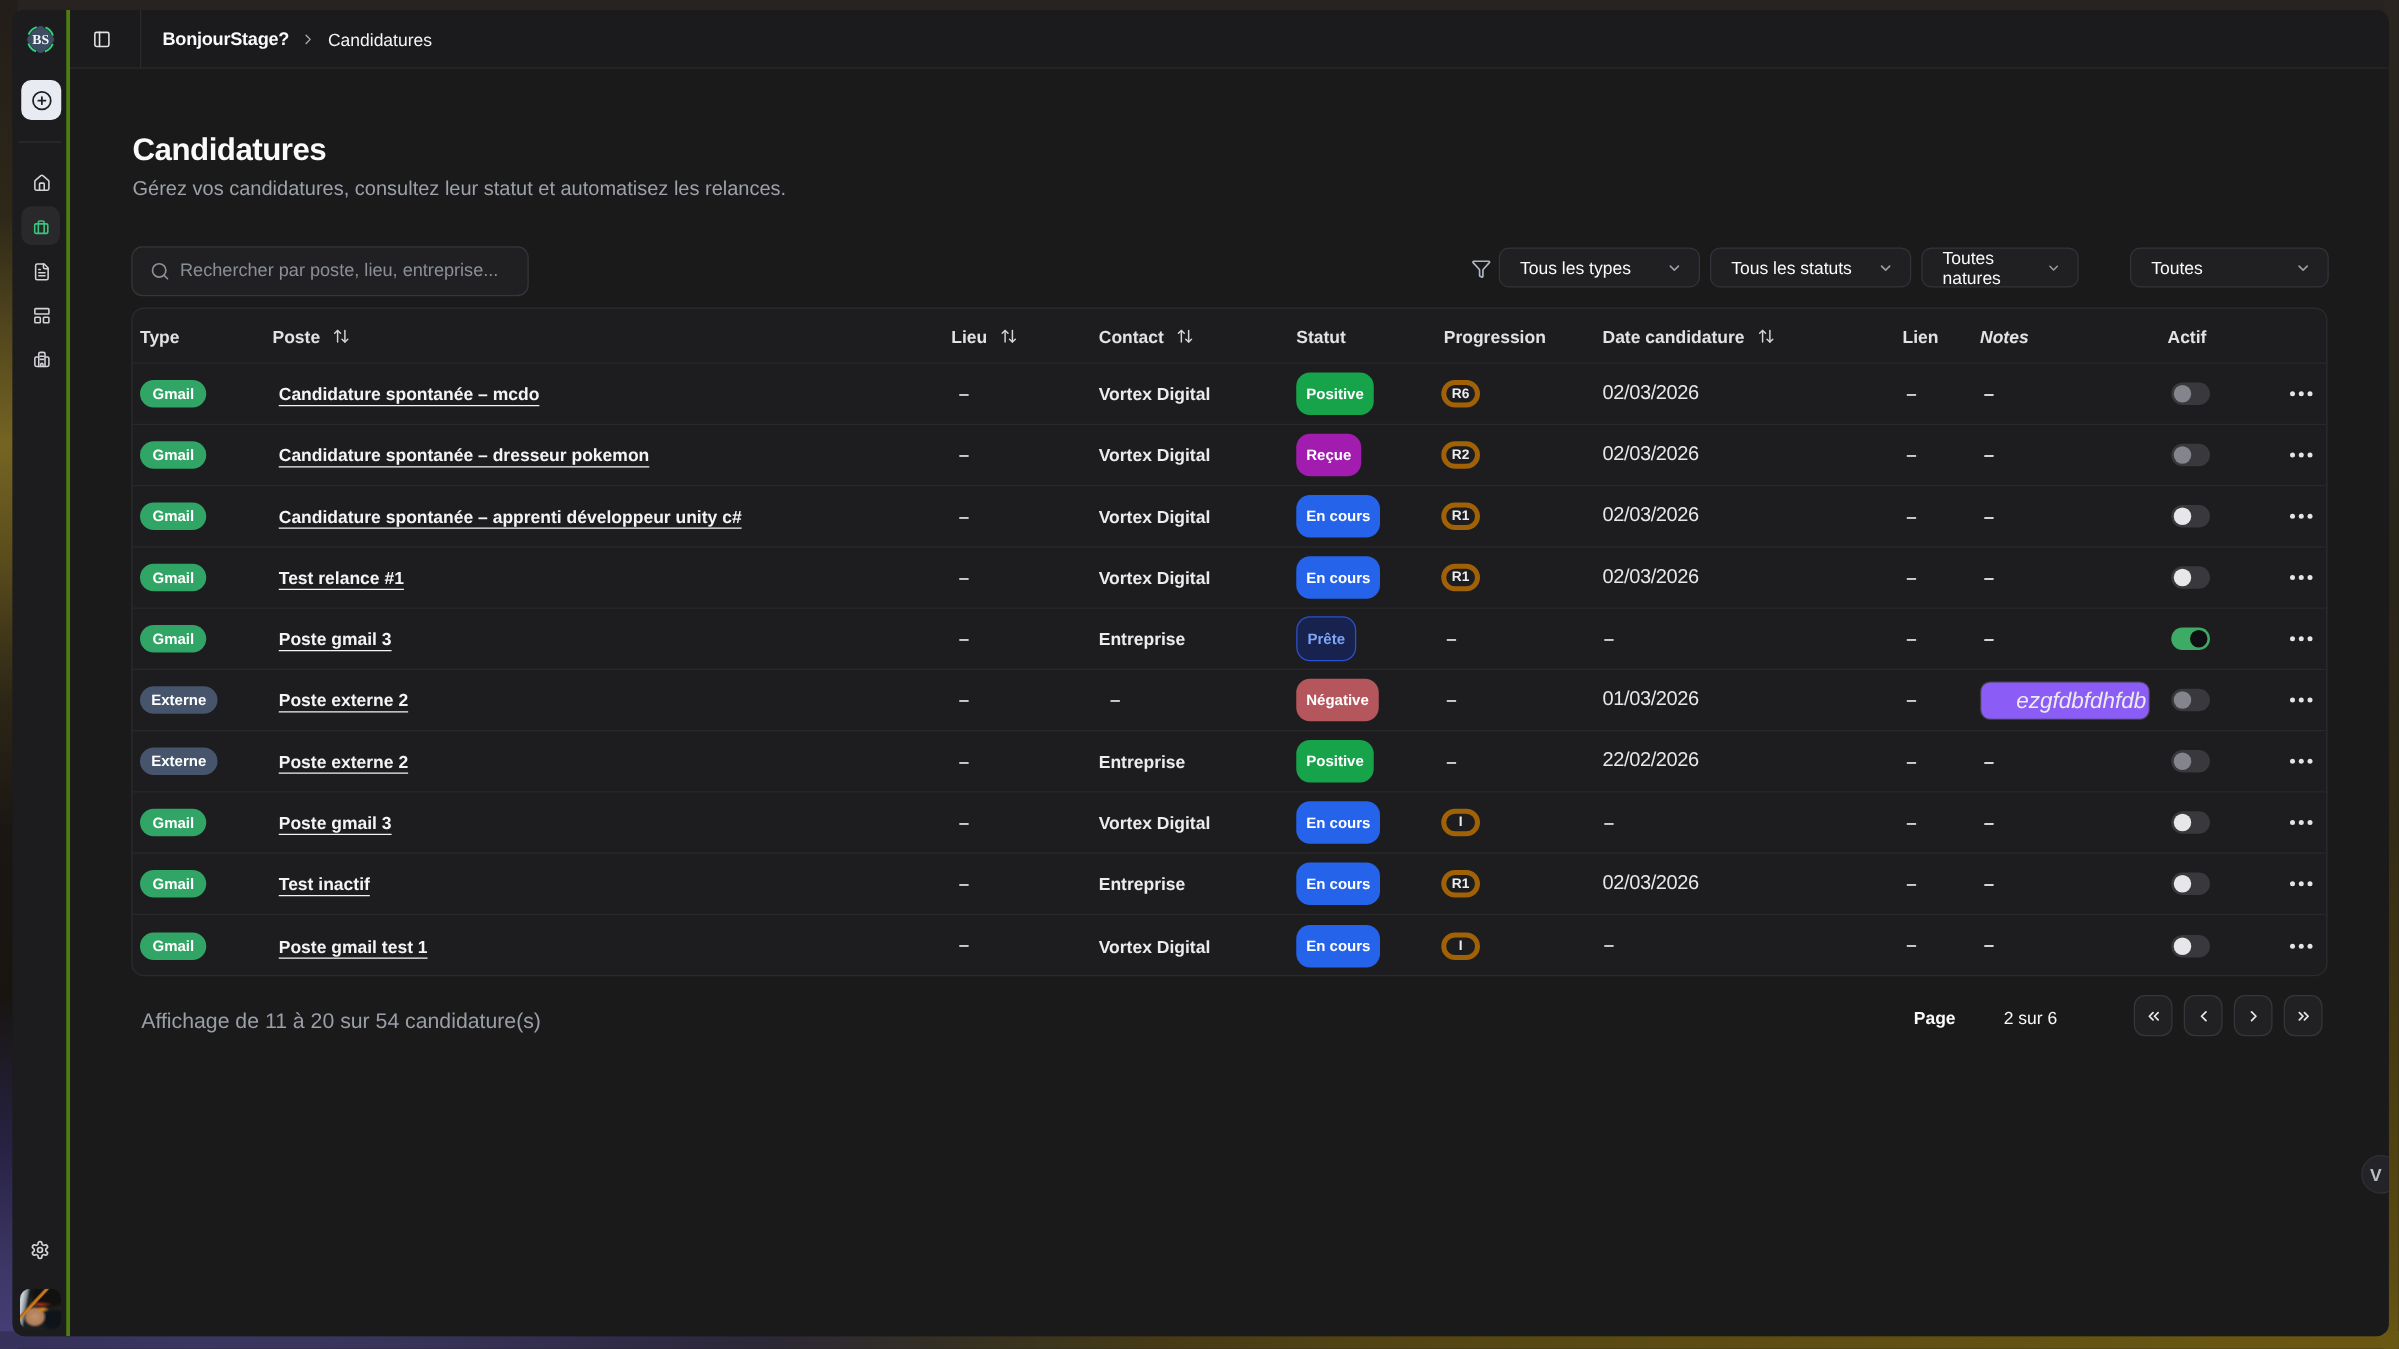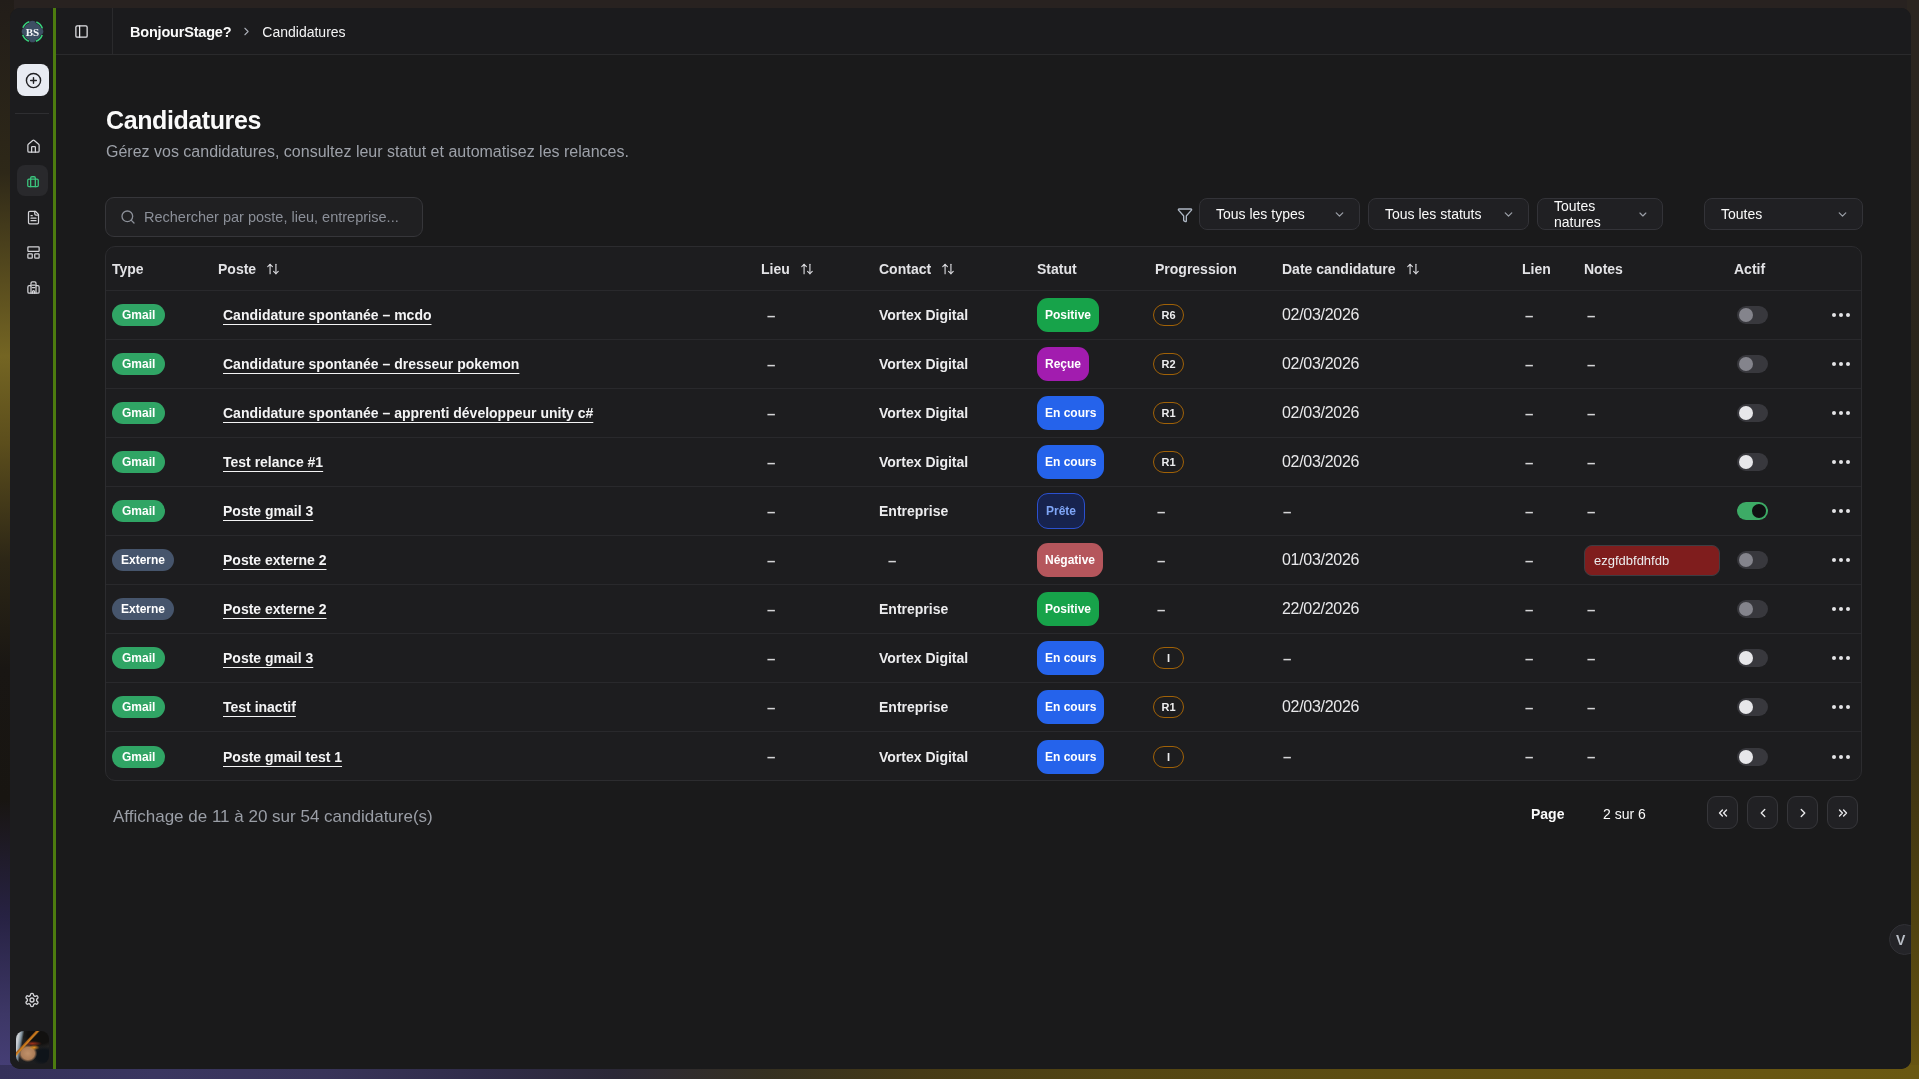--- a/index.html
+++ b/index.html
@@ -48,43 +48,43 @@
 .sub { position:absolute; left:50px; top:88px; font-size:16px; color:#9da1a9; }
 .search { position:absolute; left:49px; top:142px; width:318px; height:40px; background:#202022; border:1px solid #36363a; border-radius:9px; display:flex; align-items:center; padding-left:14px; gap:8px; }
 .search span { color:#8b8f98; font-size:14.5px; }
 .funnel { position:absolute; left:1121px; top:152px; }
 .dd { position:absolute; top:143px; height:32px; background:#202023; border:1px solid #333338; border-radius:8px; display:flex; align-items:center; justify-content:space-between; padding:0 13px 0 16px; color:#fafafa; font-size:14px; }
 
 .card { position:absolute; left:49px; top:191px; width:1757px; height:535px; background:#1d1d1f; border:1px solid #2c2c2f; border-radius:10px; overflow:hidden; }
 .trow { display:flex; align-items:center; height:49px; border-bottom:1px solid #29292c; }
 .thead { display:flex; align-items:center; height:44px; border-bottom:1px solid #29292c; color:#e2e2e5; font-size:14px; font-weight:bold; }
 .trow:last-child { border-bottom:none; }
-.c1{width:104px; padding-left:6px !important;} .c2{width:543px;} .c3{width:118px;} .c4{width:158px;} .c5{width:118px;} .c6{width:127px;} .c7{width:240px;} .c8{width:62px;} .c9{width:150px;} .c10{width:75px;} .c11{width:62px;}
+.c1{width:104px; padding-left:6px !important;} .c2{width:543px;} .c3{width:118px;} .c4{width:158px;} .c5{width:118px;} .c6{width:127px;} .c7{width:240px;} .c8{width:62px;} .c9{width:150px;font-style:italic;} .c10{width:75px;} .c11{width:62px;}
 .cell { padding-left:8px; display:flex; align-items:center; gap:9px; flex-shrink:0; }
 .pname { color:#f4f4f5; font-size:14px; font-weight:bold; text-decoration:underline; text-underline-offset:4px; text-decoration-thickness:1px; }
 .contact { color:#ececee; font-size:14px; font-weight:bold; }
 .dte { color:#e8e8ea; font-size:16px; letter-spacing:-0.3px; }
 .dash { color:#d4d4d6; font-size:15px; font-weight:bold; padding-left:6px; }
 .badge { display:inline-flex; align-items:center; justify-content:center; height:22px; border-radius:11px; color:#fff; font-size:12px; font-weight:bold; padding:17px 8px; }
 .b-gmail{ background:#30a565; padding:0 10px; }
 .b-ext{ background:#46556c; padding:0 9px; }
 .b-pos{ background:#17a34a; }
 .b-rec{ background:#a21caf; }
 .b-enc{ background:#2563eb; }
 .b-neg{ background:#b5565c; }
 .b-prete{ background:#17234e; border:1.5px solid #2b50cf; color:#7fa5f6; height:22px; }
-.prog { margin-left:-2px; display:inline-flex; align-items:center; justify-content:center; width:31px; height:22px; border:1px solid #a16207; border-radius:11px; color:#ececee; font-size:11px; font-weight:bold; }
+.prog { margin-left:-2px; display:inline-flex; align-items:center; justify-content:center; width:31px; height:22px; border:4px solid #a16207; border-radius:11px; color:#ececee; font-size:11px; font-weight:bold; }
 .toggle { position:relative; width:31px; height:18px; border-radius:9px; background:#38383d; margin-left:3px; }
 .toggle .knob { position:absolute; left:2px; top:2px; width:14px; height:14px; border-radius:50%; }
 .kn-gray{ background:#84848c; } .kn-white{ background:#e7e7ea; }
 .toggle.on { background:#3dab66; }
 .toggle.on .knob { left:auto; right:2px; background:#101012; }
 .dots { margin-left:31px; display:flex; gap:3px; align-items:center; }
 .dots i { width:4px; height:4px; border-radius:50%; background:#e4e4e7; }
-.note-input { width:136px; height:31px; border:1px solid #3d3d42; background:#7f1d1d; border-radius:8px; color:#ececee; font-size:13px; display:flex; align-items:center; padding-left:9px; }
+.note-input { width:136px; height:31px; border:1px solid #3d3d42; background:#8b5cf6; border-radius:8px; color:#ececee; font-size:18px; display:flex; align-items:center; padding-left:28px; }
 
 .foot-l { position:absolute; left:57px; top:752px; font-size:17px; color:#9a9ea6; }
 .pg-lab { position:absolute; left:1475px; top:751px; font-size:14px; color:#fafafa; font-weight:bold; }
 .pg-val { position:absolute; left:1547px; top:751px; font-size:14px; color:#fafafa; }
 .pbtn { position:absolute; top:741px; width:31px; height:33px; background:#212124; border:1px solid #36363a; border-radius:9px; display:flex; align-items:center; justify-content:center; }
 
 .vbub { position:absolute; left:1879px; top:916px; width:31px; height:31px; border-radius:50%; background:#242428; border:1px solid #313136; display:flex; align-items:center; justify-content:flex-start; padding-left:6px; color:#b9bec6; font-weight:bold; font-size:14px; }
 .sorti { margin-left:1px; }
 </style>
 </head>

